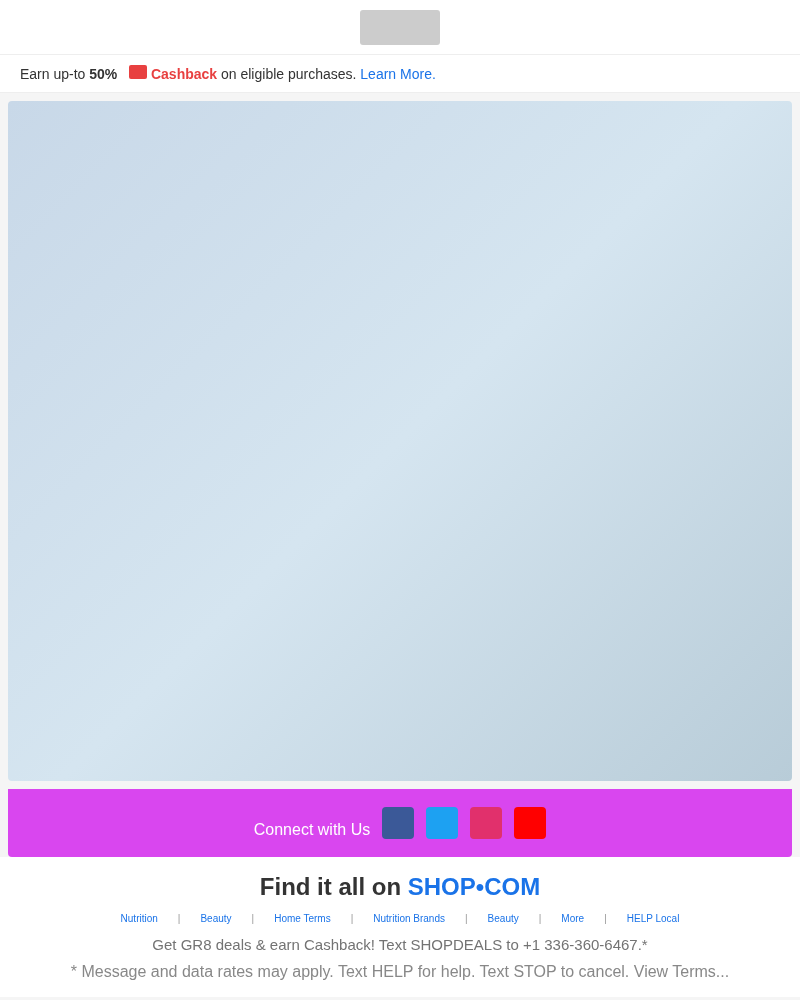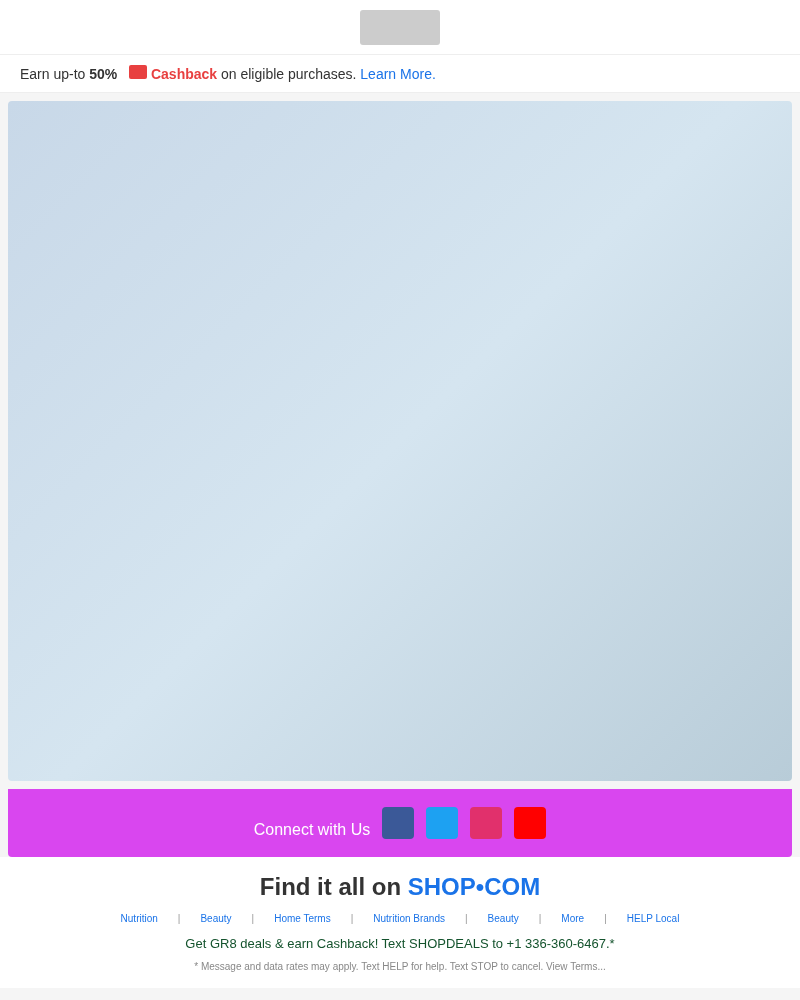--- a/index.html
+++ b/index.html
@@ -147,27 +147,27 @@
       text-decoration: none;
       cursor: pointer;
     }
 
     .nav-separator {
       color: #999;
       margin: 0 8px;
     }
 
     .sms-text {
-      font-size: 13px;
-      color: #14532d;
+      font-size: 15px;
+      color: #737373;
       margin-bottom: 10px;
     }
 
     .fine-print {
-      font-size: 10px;
+      font-size: 16px;
       color: #888;
     }
   </style>
 </head>
 <body>
 
 <div class="header">
   <div class="header-logo-placeholder"></div>
 </div>
 

